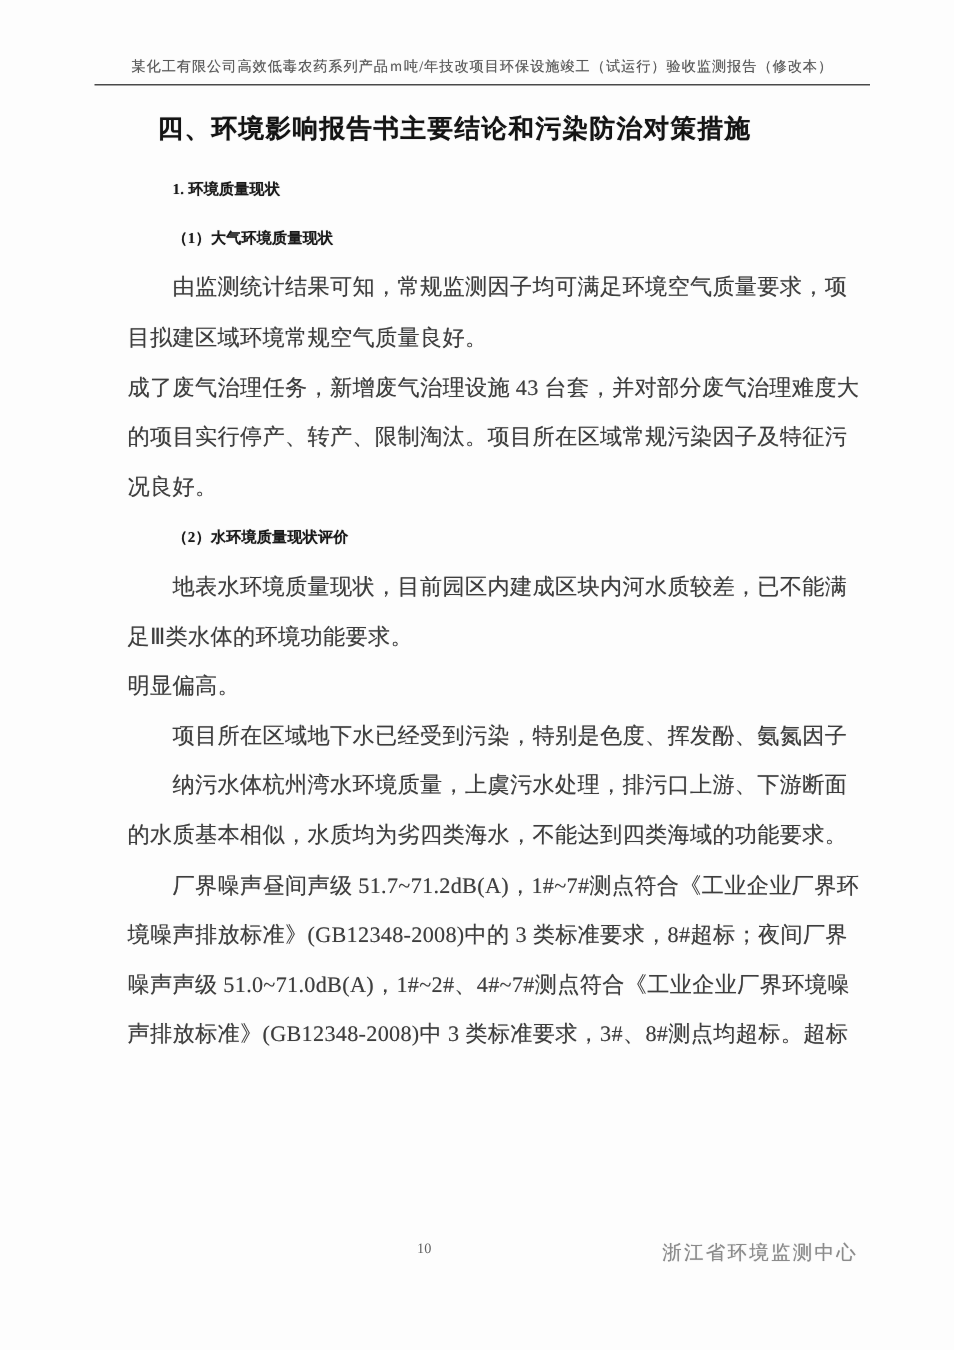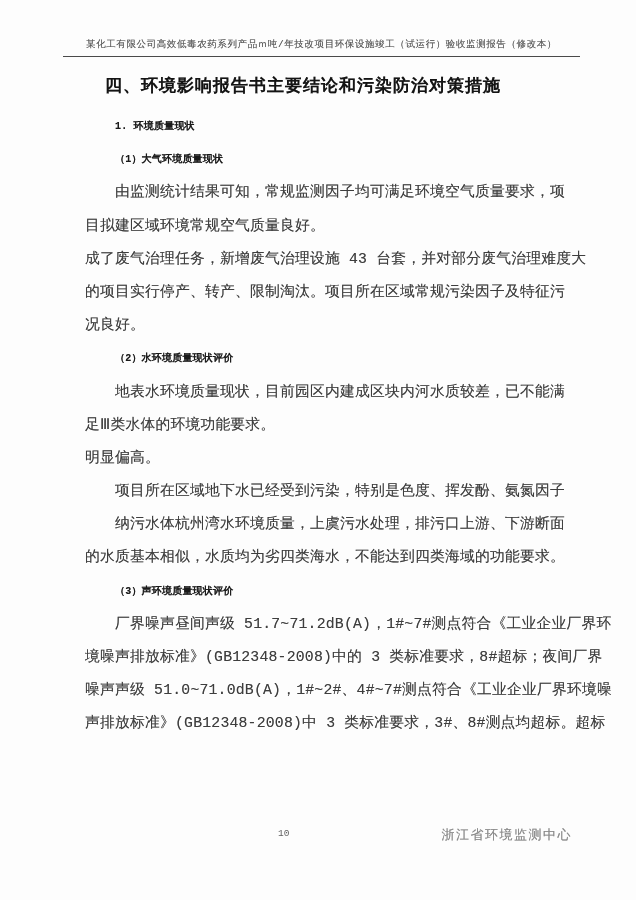--- a/index.html
+++ b/index.html
@@ -6,21 +6,21 @@
     margin: 0;
     padding: 0;
     background: #fcfcfc;
   }
   .sheet {
     position: relative;
     width: 636px;
     height: 900px;
     background: #fdfdfd;
     overflow: hidden;
-    font-family: Liberation Mono, monospace;
+    font-family: Liberation Serif, serif;
   }
   
   .runhead {
     position: absolute;
     left: 63px;
     top: 38px;
     width: 517px;
     text-align: center;
     font-size: 9.5px;
     letter-spacing: 0.6px;
@@ -110,21 +110,20 @@
     <div class="ln">成了废气治理任务，新增废气治理设施 43 台套，并对部分废气治理难度大</div>
     <div class="ln">的项目实行停产、转产、限制淘汰。项目所在区域常规污染因子及特征污</div>
     <div class="ln">况良好。</div>
     <div class="ln hd">（2）水环境质量现状评价</div>
     <div class="ln">　　地表水环境质量现状，目前园区内建成区块内河水质较差，已不能满</div>
     <div class="ln">足Ⅲ类水体的环境功能要求。</div>
     <div class="ln">明显偏高。</div>
     <div class="ln">　　项目所在区域地下水已经受到污染，特别是色度、挥发酚、氨氮因子</div>
     <div class="ln">　　纳污水体杭州湾水环境质量，上虞污水处理，排污口上游、下游断面</div>
     <div class="ln">的水质基本相似，水质均为劣四类海水，不能达到四类海域的功能要求。</div>
-    <div class="ln hd">（3）声环境质量现状评价</div>
     <div class="ln">　　厂界噪声昼间声级 51.7~71.2dB(A)，1#~7#测点符合《工业企业厂界环</div>
     <div class="ln">境噪声排放标准》(GB12348-2008)中的 3 类标准要求，8#超标；夜间厂界</div>
     <div class="ln">噪声声级 51.0~71.0dB(A)，1#~2#、4#~7#测点符合《工业企业厂界环境噪</div>
     <div class="ln">声排放标准》(GB12348-2008)中 3 类标准要求，3#、8#测点均超标。超标</div>
   </div>
 
   <div class="page-num">10</div>
 
   <div class="footer-org">浙江省环境监测中心</div>
 

